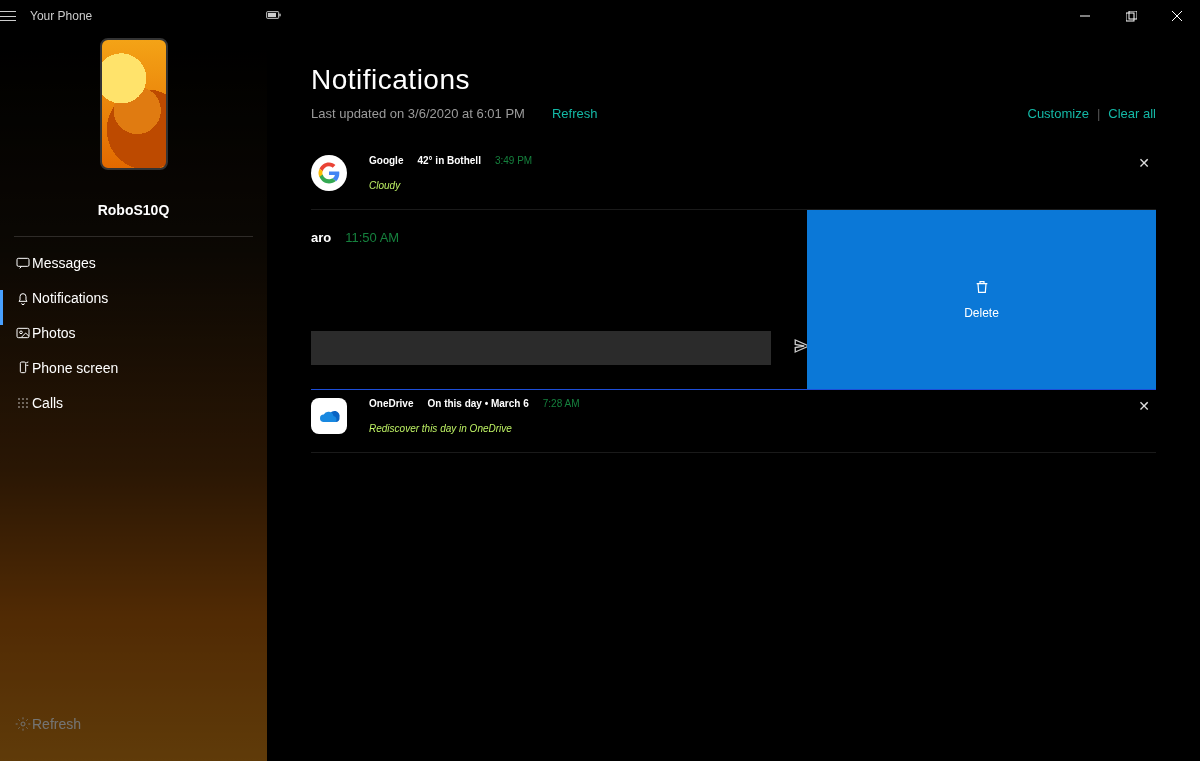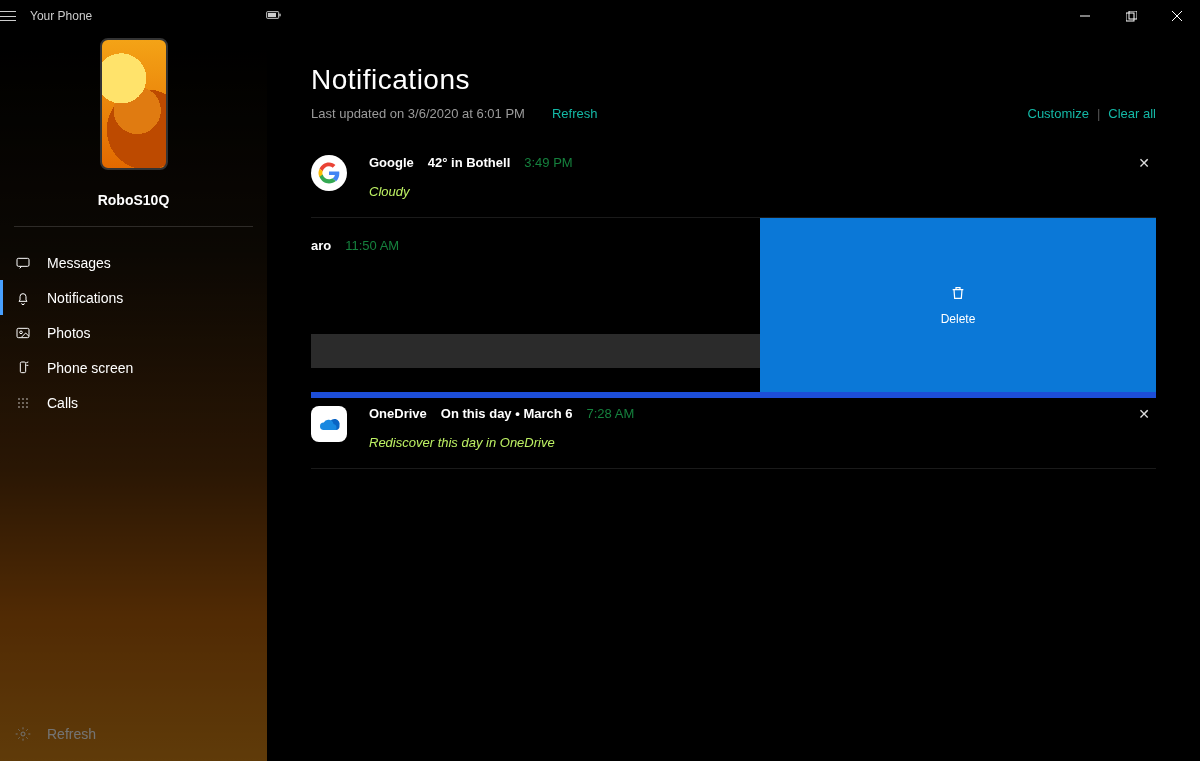--- a/index.html
+++ b/index.html
@@ -26,56 +26,56 @@
   .sidebar::before { content:""; position:absolute; inset:0; background: rgba(0,0,0,0.55); }
 
   .phone-block { text-align: center; padding-top: 6px; position: relative; }
   .phone-frame { width: 68px; height: 132px; margin: 0 auto; border-radius: 8px; border: 2px solid #333; overflow: hidden;
     background:
       radial-gradient(circle at 30% 30%, #ffe36b 0 25%, transparent 25%),
       radial-gradient(circle at 55% 55%, #e07b11 0 30%, transparent 30%),
       radial-gradient(circle at 70% 70%, #bd4a00 0 40%, transparent 40%),
       linear-gradient(#f4a316,#e26900);
   }
-  .device-name { margin-top: 22px; font-size: 14px; color: #fff; font-weight: 600; }
+  .device-name { margin-top: 32px; font-size: 14px; color: #fff; font-weight: 600; }
   .sidebar-hr { border: none; border-top: 1px solid rgba(255,255,255,0.15); margin: 18px 14px; position: relative; }
 
   .nav { position: relative; }
-  .nav-item { display: flex; align-items: center; height: 35px; padding-left: 14px; gap: 15px; font-size: 14px; color: #fff; cursor: pointer; }
+  .nav-item { display: flex; align-items: flex-start; height: 35px; padding-left: 14px; font-size: 14px; color: #fff; cursor: pointer; }
   .nav-item .ico { width: 18px; display: flex; justify-content: center; color: #fff; }
   .nav-item.active { border-left: 3px solid #48a0ff; padding-left: 11px; }
   .settings-row { margin-top: auto; margin-bottom: 10px; }
 
   .content { flex: 1; background: #000; padding: 32px 44px 0 44px; overflow: hidden; }
   .page-title { font-size: 28px; font-weight: 400; letter-spacing: .5px; }
   .subrow { display: flex; align-items: center; gap: 27px; margin-top: 10px; font-size: 13px; }
   .muted { color: #9b9b9b; }
   .link { color: #14b8a6; cursor: pointer; }
   .subrow-right { margin-left: auto; display: flex; align-items: flex-start; gap: 8px; font-size: 13px; }
   .vsep { color: #555; }
 
   .notif-list { margin-top: 26px; }
   .notif { display: flex; align-items: flex-start; padding: 8px 0 18px; position: relative; border-bottom: 1px solid #1a1a1a; }
   .app-icon { width: 36px; height: 36px; border-radius: 50%; background: #fff; display: flex; align-items: center; justify-content: center; margin-right: 22px; }
-  .notif-body { flex: 1; font-size: 13px; }
+  .notif-body { flex: 1; font-size: 10px; }
   .notif-head { display: flex; align-items: baseline; gap: 14px; }
   .app-name { font-weight: 600; }
   .notif-title { font-weight: 600; }
   .notif-time { color: #15803d; }
   .notif-sub { color: #bef264; margin-top: 14px; font-style: italic; }
   .close-x { margin-left: auto; color: #ddd; font-size: 14px; cursor: pointer; padding: 0 6px; }
 
-  .notif-slided { border-bottom: 6px solid #1d4ed8; position: relative; height: 180px; }
+  .notif-slided { border-bottom: 1px solid #1d4ed8; position: relative; height: 180px; }
   .slided-left { position: absolute; left: 0; top: 20px; width: 520px; }
   .slided-head { display: flex; gap: 14px; font-size: 13px; align-items: baseline; }
   .reply { position: absolute; left: 0; bottom: 24px; width: 500px; display: flex; align-items: center; gap: 22px; }
   .reply input { flex: 1; height: 34px; background: #2b2b2b; border: none; color: #fff; padding: 0 10px; font-size: 13px; }
   .send { color: #c9c9c9; cursor: pointer; }
   .slided-close { position: absolute; left: 500px; top: 34px; color: #ccc; font-size: 14px; cursor: pointer; }
-  .delete-panel { position: absolute; right: 0; top: 0; bottom: 0; width: 396px; background: #0b78d7; display: flex; flex-direction: column; align-items: center; justify-content: center; gap: 8px; color: #fff; cursor: pointer; font-size: 12px; }
+  .delete-panel { position: absolute; right: 0; top: 0; bottom: 0; width: 349px; background: #0b78d7; display: flex; flex-direction: column; align-items: center; justify-content: center; gap: 8px; color: #fff; cursor: pointer; font-size: 12px; }
 
   
   .ic { width: 16px; height: 16px; stroke: currentColor; fill: none; stroke-width: 1.5; }
 </style>
 </head>
 <body>
 
 <div class="titlebar">
   <div class="titlebar-left">
     <div class="hamburger">

